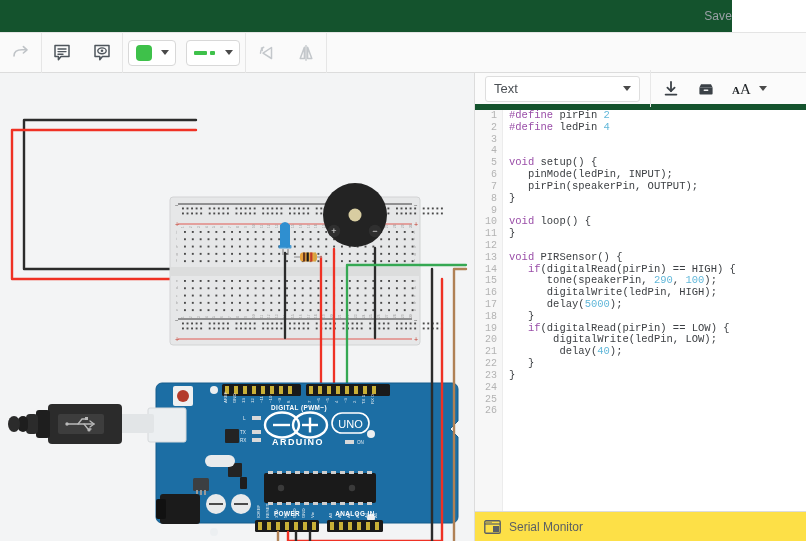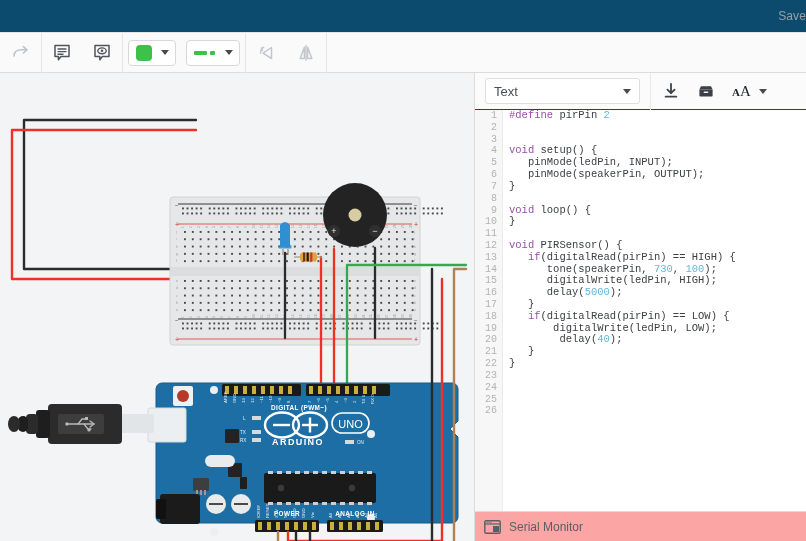--- a/index.html
+++ b/index.html
@@ -6,22 +6,22 @@
   html, body {
     width: 806px; height: 541px;
     font-family: "Liberation Sans", sans-serif;
     background: #ffffff;
     overflow: hidden;
   }
   #app { position: relative; width: 806px; height: 541px; background:#fff; }
 
   
   .topstrip {
-    position:absolute; left:0; top:0; width:806px; height:32px;
-    background:#0c4a6e;
+    position:absolute; left:0; top:0; width:732px; height:32px;
+    background:#14532d;
   }
   .save-label {
     position:absolute; right:0px; top:9px;
     font-size:12px; color:#9aa0a6; letter-spacing:.1px;
     white-space:nowrap;
   }
 
   
   .toolbar {
     position:absolute; left:0; top:32px; width:806px; height:41px;
@@ -70,21 +70,21 @@
   }
   .canvas-svg { position:absolute; left:0; top:0; }
 
   
   .codepanel {
     position:absolute; left:474px; top:73px; width:332px; height:468px;
     background:#fff; border-left:1px solid #dcdcdc;
   }
   .code-toolbar {
     position:absolute; left:0; top:0; width:332px; height:37px;
-    background:#fbfbfb; border-bottom:1px solid #14532d;
+    background:#fbfbfb; border-bottom:6px solid #14532d;
     display:flex; align-items:center;
   }
   .cp-select {
     margin-left:10px; width:155px; height:26px;
     border:1px solid #dedede; border-radius:3px; background:#fff;
     display:flex; align-items:center; padding:0 8px; cursor:pointer;
   }
   .cp-select .sel-text { font-size:13px; color:#4b5055; flex:1; }
   .cp-tb-sep { width:1px; height:37px; background:#e8e8e8; margin-left:10px; }
   .cp-btn {
@@ -112,21 +112,21 @@
   }
   .codelines div {
     font-family:"Liberation Mono", monospace; font-size:10.5px; color:#3d4044;
     height:11.82px; line-height:11.82px; white-space:pre;
   }
   .kw  { color:#9a4ea8; }
   .num { color:#61b7d9; }
 
   .serialbar {
     position:absolute; left:0; bottom:0; width:332px; height:30px;
-    background:#fca5a5; border-top:1px solid #dcdcdc;
+    background:#fde047; border-top:1px solid #dcdcdc;
     display:flex; align-items:center; padding-left:9px; gap:8px; cursor:pointer;
   }
   .serialbar .sm-label { font-size:12px; color:#5a5f65; }
 </style>
 </head>
 <body>
 
 <div id="app">
 
   <div class="topstrip">
@@ -1121,33 +1121,34 @@
           <div>20</div>
           <div>21</div>
           <div>22</div>
           <div>23</div>
           <div>24</div>
           <div>25</div>
           <div>26</div>
         </div>
       <div class="codelines" id="codelines">
           <div><span class="kw">#define</span> pirPin <span class="num">2</span></div>
+          <div><span class="kw">#define</span> ledPin <span class="num">4</span></div>
           <div>&nbsp;</div>
           <div>&nbsp;</div>
           <div><span class="kw">void</span> setup() {</div>
           <div>   pinMode(ledPin, INPUT);</div>
-          <div>   pinMode(speakerPin, OUTPUT);</div>
+          <div>   pirPin(speakerPin, OUTPUT);</div>
           <div>}</div>
           <div>&nbsp;</div>
           <div><span class="kw">void</span> loop() {</div>
           <div>}</div>
           <div>&nbsp;</div>
           <div><span class="kw">void</span> PIRSensor() {</div>
           <div>   <span class="kw">if</span>(digitalRead(pirPin) == HIGH) {</div>
-          <div>      tone(speakerPin, <span class="num">730</span>, <span class="num">100</span>);</div>
+          <div>      tone(speakerPin, <span class="num">290</span>, <span class="num">100</span>);</div>
           <div>      digitalWrite(ledPin, HIGH);</div>
           <div>      delay(<span class="num">5000</span>);</div>
           <div>   }</div>
           <div>   <span class="kw">if</span>(digitalRead(pirPin) == LOW) {</div>
           <div>       digitalWrite(ledPin, LOW);</div>
           <div>        delay(<span class="num">40</span>);</div>
           <div>   }</div>
           <div>}</div>
         </div>
     </div>

